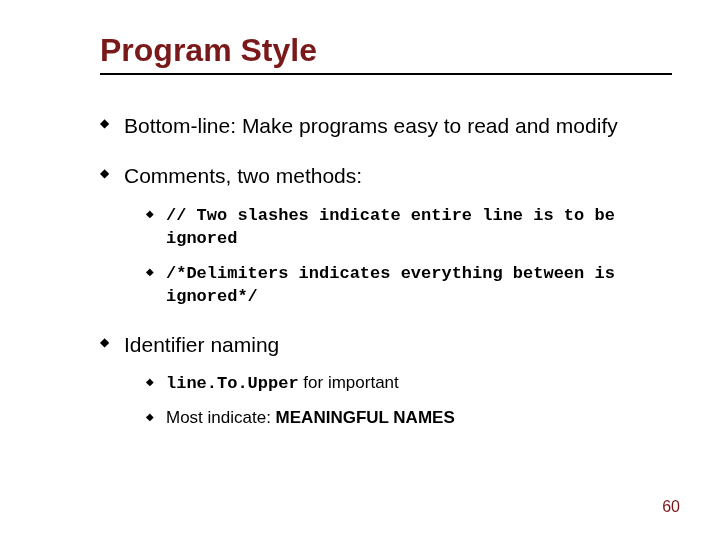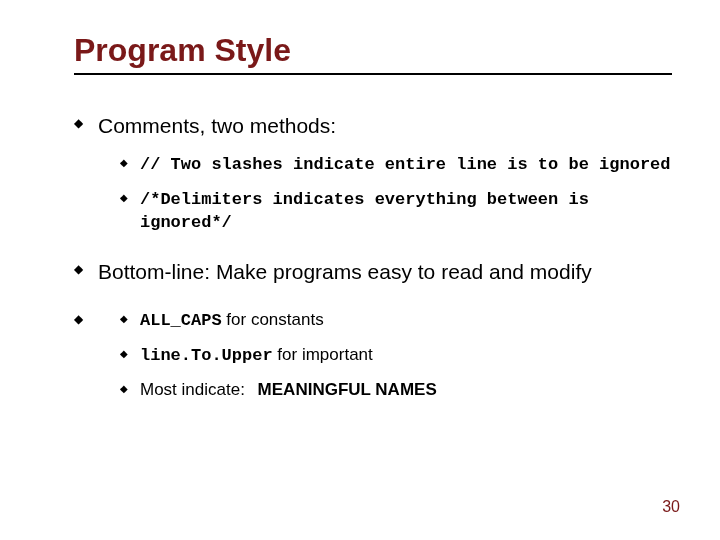--- a/index.html
+++ b/index.html
@@ -7,21 +7,21 @@
     padding: 0;
     width: 720px;
     height: 540px;
     background: #fff;
     font-family: Arial, Helvetica, sans-serif;
     color: #000;
     position: relative;
   }
   .slide {
     box-sizing: border-box;
-    padding: 32px 48px 0 74px;
+    padding: 32px 48px 0 100px;
     width: 720px;
     height: 540px;
     position: relative;
   }
   .title {
     font-size: 32px;
     font-weight: bold;
     color: #7a1919;
     border-bottom: 2px solid #000;
     padding-bottom: 4px;
@@ -62,64 +62,62 @@
     content: "◆";
     position: absolute;
     left: 0;
     top: 3px;
     font-size: 10px;
   }
   .mono {
     font-family: "Courier New", Courier, monospace;
     font-weight: bold;
   }
-  .b { font-weight: bold; margin-left: 8px; }
+  .b { font-weight: bold; }
   .pagenum {
     position: absolute;
     right: 40px;
     bottom: 24px;
     font-size: 16px;
     color: #7a1919;
   }
 </style>
 </head>
 <body>
 
 <div class="slide">
 
   <h1 class="title">Program Style</h1>
 
   <ul class="lvl1">
 
     <li>
+      <span>Bottom-line: Make programs easy to read and modify</span>
+    </li>
+
+    <li>
       <span>Comments, two methods:</span>
       <ul class="lvl2">
         <li>
           <span class="mono">// Two slashes indicate entire line is to be ignored</span>
         </li>
         <li>
           <span class="mono">/*Delimiters indicates everything between is ignored*/</span>
         </li>
       </ul>
     </li>
 
     <li>
-      <span>Bottom-line: Make programs easy to read and modify</span>
-    </li>
-
-    <li>
+      <span>Identifier naming</span>
       <ul class="lvl2">
-        <li>
-          <span class="mono">ALL_CAPS</span><span> for constants</span>
-        </li>
         <li>
           <span class="mono">line.To.Upper</span><span> for important</span>
         </li>
         <li>
           <span>Most indicate: </span><span class="b">MEANINGFUL NAMES</span>
         </li>
       </ul>
     </li>
 
   </ul>
 
-  <div class="pagenum">30</div>
+  <div class="pagenum">60</div>
 </div>
 
 </body></html>

